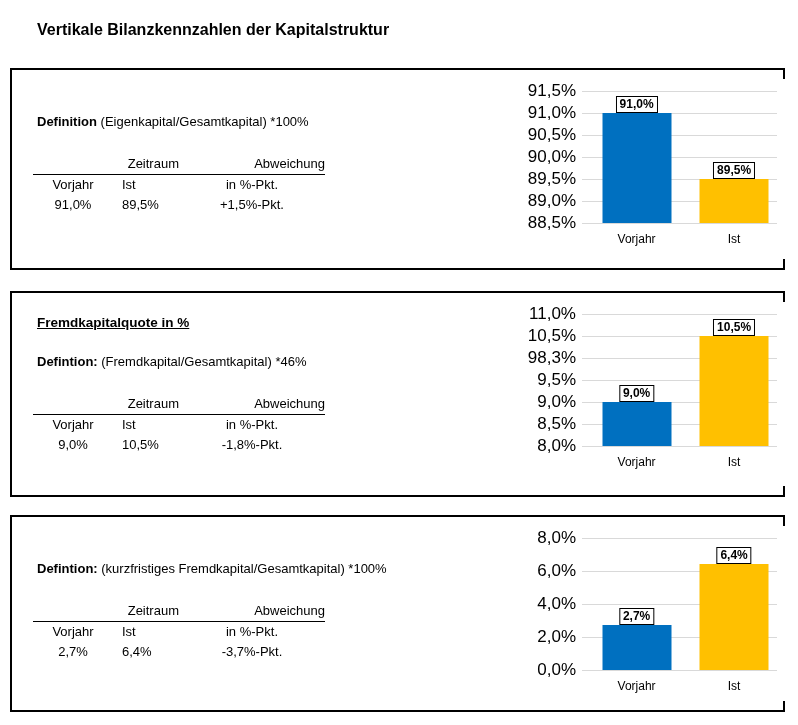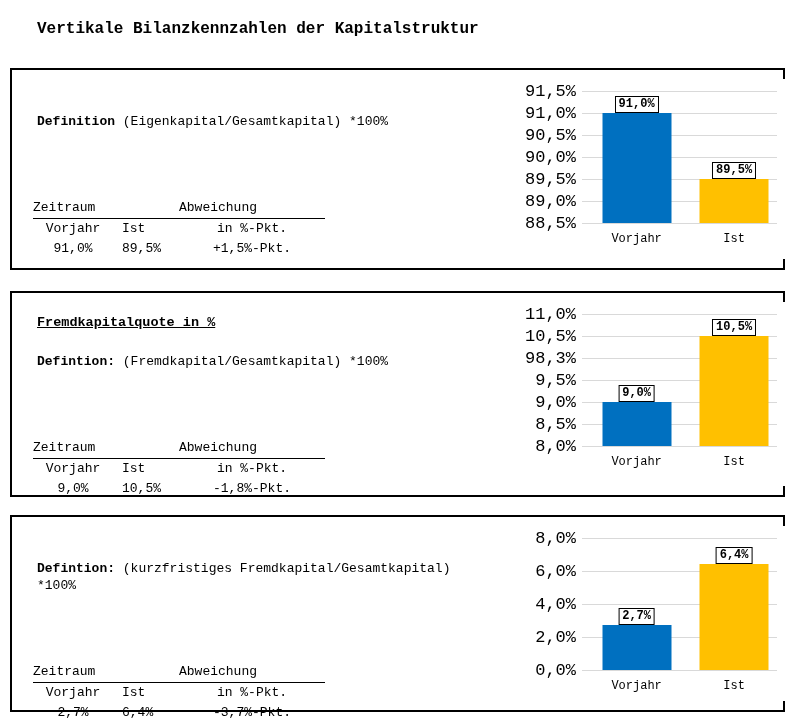--- a/index.html
+++ b/index.html
@@ -8,21 +8,20 @@
     background: #ffffff;
     color: #000000;
     font-family: "Liberation Sans", sans-serif;
   }
   .page {
     position: relative;
     width: 798px;
     height: 725px;
     padding-top: 19px;
     box-sizing: border-box;
-    font-family: Liberation Mono, monospace;
   }
   .page-title {
     margin: 0 0 0 37px;
     font-size: 16px;
     line-height: 21px;
     font-weight: bold;
   }
   .panels { margin-left: 10px; }
   .panel {
     position: relative;
@@ -70,21 +69,21 @@
     margin: 24px 0 0 -4px;
     width: 292px;
     font-size: 13px;
   }
   .mt-head {
     display: grid;
     grid-template-columns: 146px 146px;
     line-height: 20px;
     border-bottom: 1.5px solid #000;
   }
-  .mt-head span { text-align: left; margin-top: 44px; }
+  .mt-head span { text-align: right; }
   .mt-row {
     display: grid;
     grid-template-columns: 80px 66px 146px;
     line-height: 20px;
   }
   .mt-row .c1 { text-align: center; }
   .mt-row .c2 { text-align: left; padding-left: 9px; }
   .mt-row .c3 { text-align: center; }
 
   .chart {
@@ -207,21 +206,21 @@
                 <div class="cat" style="left: 78%;">Ist</div>
               </div>
           </div>
         </div>
       </div>
     </section>
 
     <section class="panel">
       <div class="panel-left">
         <h2 class="panel-title">Fremdkapitalquote in %</h2>
-        <p class="definition"><span class="def-label">Defintion:</span><span> (Fremdkapital/Gesamtkapital) *100%</span></p>
+        <p class="definition"><span class="def-label">Defintion:</span><span> (Fremdkapital/Gesamtkapital) *46%</span></p>
         <div class="mini-table">
           <div class="mt-head">
             <span>Zeitraum</span>
             <span>Abweichung</span>
           </div>
           <div class="mt-row">
             <span class="c1">Vorjahr</span>
             <span class="c2">Ist</span>
             <span class="c3">in %-Pkt.</span>
           </div>

